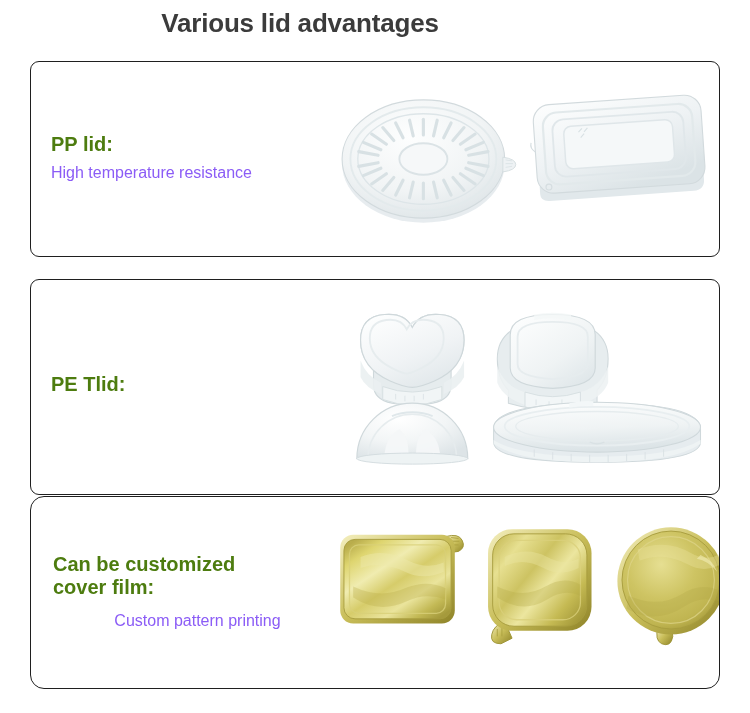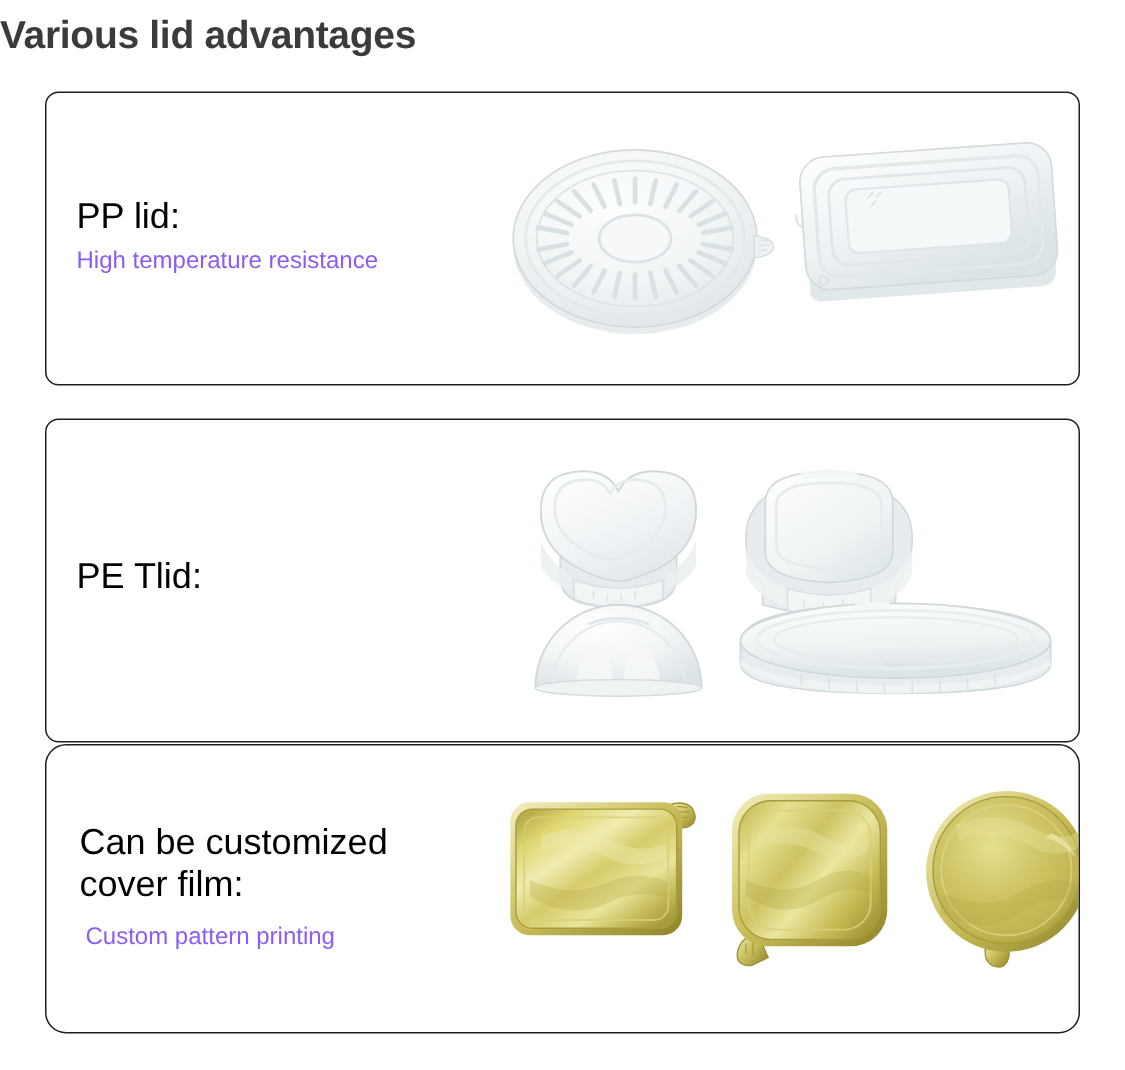--- a/index.html
+++ b/index.html
@@ -13,20 +13,21 @@
     font-family: "Liberation Sans", sans-serif;
     color: #3a3a3a;
     overflow: hidden;
     position: relative;
   }
   .page-title {
     position: absolute;
     left: 0;
     top: 8px;
     width: 600px;
+    text-align: center;
     font-size: 26px;
     font-weight: bold;
     letter-spacing: -0.2px;
     color: #3b3b3b;
   }
   .card {
     position: absolute;
     left: 30px;
     width: 690px;
     box-sizing: border-box;
@@ -39,38 +40,38 @@
   #card-foil{ top: 496px; height: 193px; border-radius: 14px; }
 
   .card-text {
     position: absolute;
     left: 20px;
     top: 50%;
     transform: translateY(-50%);
     width: 285px;
   }
   .card-heading {
-    font-size: 24px;
-    font-weight: normal;
-    color: #000000;
+    font-size: 20px;
+    font-weight: bold;
+    color: #4d7c0f;
     line-height: 1.18;
     margin: 0 0 4px 0;
     white-space: pre-line;
   }
   .card-sub {
     font-size: 16px;
     font-weight: normal;
     color: #8b5cf6;
     line-height: 1.5;
     margin: 0;
     white-space: pre-line;
   }
   #card-foil .card-text { left: 22px; }
   #card-foil .card-heading { margin-bottom: 9px; }
-  #card-foil .card-sub { padding-left: 4px; }
+  #card-foil .card-sub { padding-left: 4px; text-align: center; }
 
   .art {
     position: absolute;
     top: 0;
     right: 0;
     bottom: 0;
     left: 300px;
     overflow: hidden;
   }
   .art svg { display: block; width: 100%; height: 100%; }

